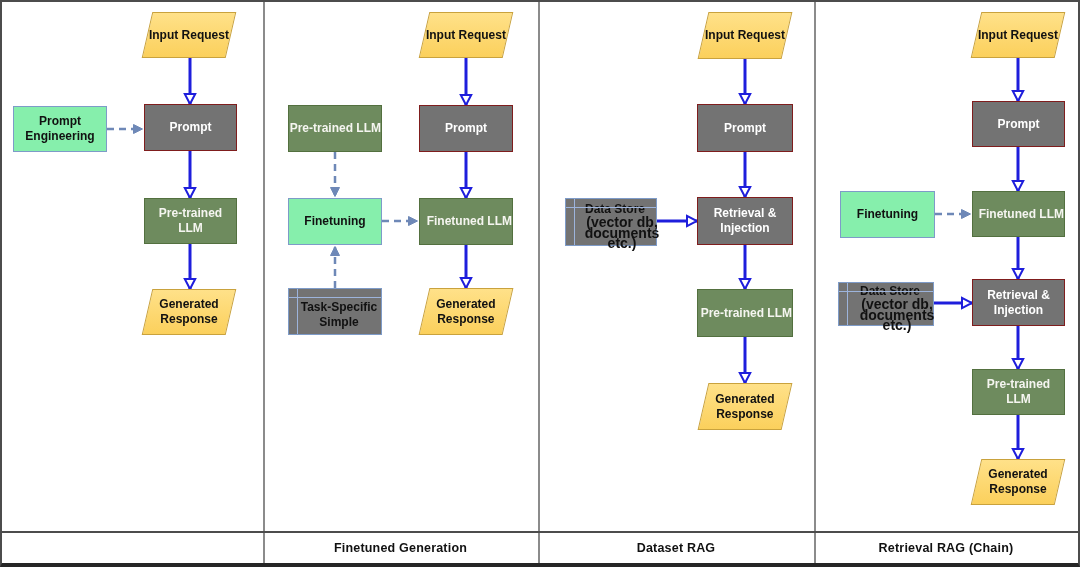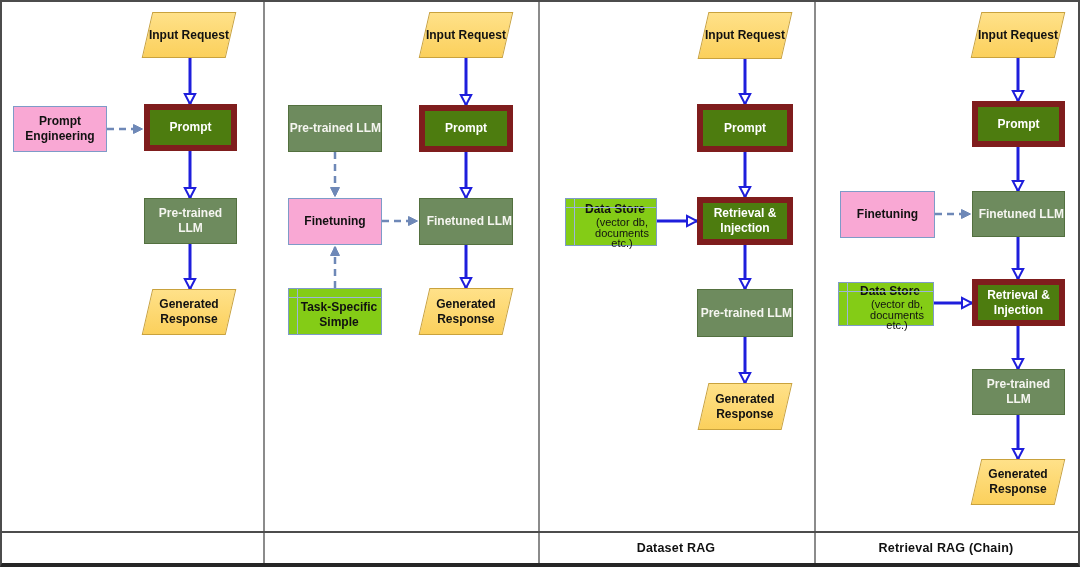--- a/index.html
+++ b/index.html
@@ -13,35 +13,35 @@
   .divider { position:absolute; top:2px; height:561px; width:2px; background:#8b8b8b; z-index:0; }
   .footer-line { position:absolute; left:2px; top:531px; width:1076px; height:2px; background:#4c4c4c; z-index:0; }
   .footer-cell {
     position:absolute; top:533px; height:30px; display:flex; align-items:center; justify-content:center;
     font-weight:700; font-size:12.5px; color:#111; z-index:2; letter-spacing:0.2px;
   }
   .node {
     position:absolute; display:flex; align-items:center; justify-content:center; text-align:center;
     box-sizing:border-box; font-weight:700; font-size:12px; line-height:15px; z-index:2;
   }
-  .c-blue  { background:#4d7c0f; border:6px solid #7f1d1d; color:#ffffff; }
+  .c-blue  { background:#737373; border:1px solid #7f1d1d; color:#ffffff; }
   .c-green { background:#6E8B5E; border:1px solid #53703F; color:#f5f5f0;justify-content:flex-end; }
-  .c-light { background:#f9a8d4; border:1px solid #7E9BC8; color:#111111; }
+  .c-light { background:#86efac; border:1px solid #7E9BC8; color:#111111; }
   .para {
     background:linear-gradient(180deg,#FFE189,#FBD05C); border:1.5px solid #C9A23D; color:#111111;
     transform:skewX(-13deg);
   }
   .para .lbl { transform:skewX(13deg); display:block; }
   .tshape {
-    background:#84cc16; border:1px solid #7E9BC8; color:#111111;
+    background:#737373; border:1px solid #7E9BC8; color:#111111;
     flex-direction:column; padding:9px 2px 2px 10px;
   }
   .tshape::before { content:""; position:absolute; left:8px; top:0; bottom:0; width:1px; background:#9DB4DC; }
   .tshape::after  { content:""; position:absolute; top:8px; left:0; right:0; height:1px; background:#9DB4DC; }
-  .t-sub { font-weight:400; font-size:11px; line-height:10.5px; display:block;padding-left:14px; }
+  .t-sub { font-weight:700; font-size:14px; line-height:10.5px; display:block;padding-left:14px; }
   svg.arrows { position:absolute; left:0; top:0; width:1080px; height:567px; z-index:1; }
 </style>
 </head>
 <body>
 
 <div class="canvas">
   <div class="layer">
 
     <div class="divider" style="left:263px"></div>
     <div class="divider" style="left:538px"></div>
@@ -170,17 +170,18 @@
         <span class="lbl">Retrieval &amp; Injection</span>
       </div>
       <div class="node c-green" style="left:972px;top:369px;width:93px;height:46px">
         <span class="lbl">Pre-trained LLM</span>
       </div>
       <div class="node para" style="left:976px;top:459px;width:84px;height:46px">
         <span class="lbl">Generated Response</span>
       </div>
     </div>
 
+    <div class="footer-cell" style="left:263px;width:275px">Finetuned Generation</div>
     <div class="footer-cell" style="left:538px;width:276px">Dataset RAG</div>
     <div class="footer-cell" style="left:814px;width:264px">Retrieval RAG (Chain)</div>
 
   </div>
 </div>
 
 </body></html>

